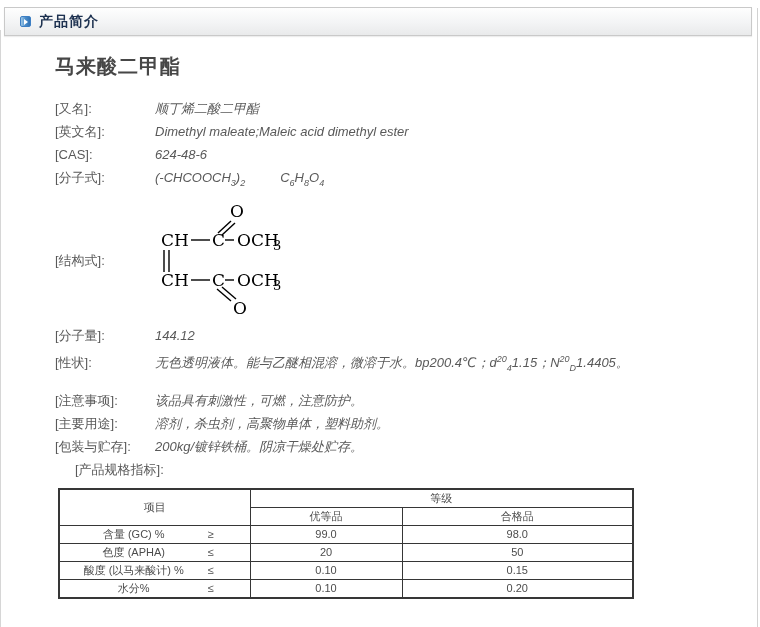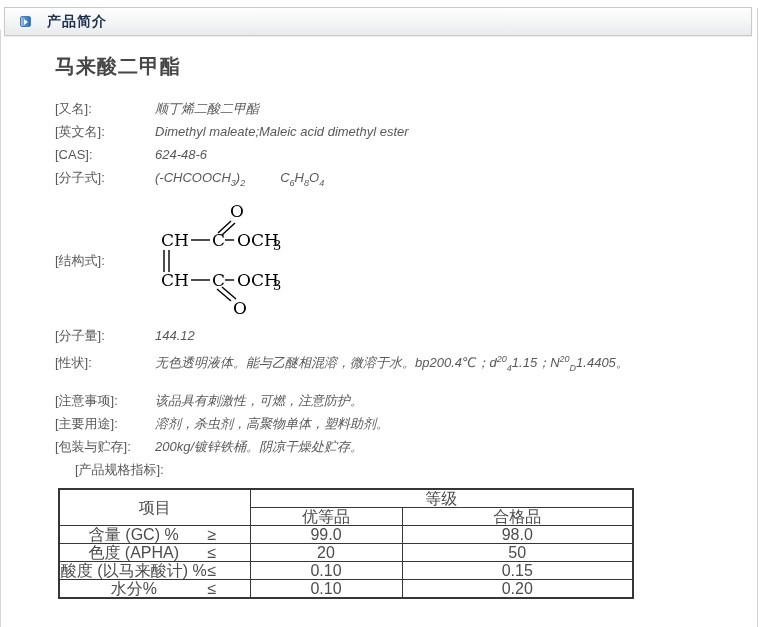--- a/index.html
+++ b/index.html
@@ -12,42 +12,42 @@
 
   .section-header{
     position:absolute;left:4px;top:7px;width:746px;height:27px;
     border:1px solid #c9c9c9;background:linear-gradient(#fefefe,#f3f4f5 55%,#e9eaeb);
     display:flex;align-items:center;box-shadow:0 1px 1px rgba(0,0,0,0.07);
   }
   .bullet{width:11px;height:11px;margin-left:15px;border-radius:2px;position:relative;
     background:linear-gradient(90deg,#9cc7e8,#4a8cc9 50%,#3273b6);border:1px solid #3d7fc4;box-sizing:border-box;}
   .bullet::after{content:"";position:absolute;left:3px;top:2px;
     border-left:4px solid #ffffff;border-top:3px solid transparent;border-bottom:3px solid transparent;}
-  .section-title{margin-left:16px;font-size:14px;font-weight:bold;color:#1d3150;letter-spacing:1px;}
+  .section-title{margin-left:8px;font-size:14px;font-weight:bold;color:#1d3150;letter-spacing:1px;}
 
   .content{position:absolute;left:55px;top:35px;width:660px;}
   .product-title{margin:18px 0 21px 0;font-size:20px;font-weight:bold;color:#474747;letter-spacing:1px;}
 
   .field-row{display:flex;align-items:flex-start;line-height:16px;font-size:13px;margin-bottom:7px;}
   .field-label{width:100px;flex:0 0 100px;color:#595959;}
   .field-value{color:#595959;font-style:italic;}
   sub,sup{font-size:9px;line-height:0;}
   .formula-gap{margin-left:35px;text-align:right;}
 
   .structure-row{margin-top:14px;margin-bottom:6px;display:flex;align-items:center;}
   .structure-svg text{font-family:"DejaVu Serif","Liberation Serif",serif;font-size:17px;fill:#000;}
   .structure-svg text.sub3{font-size:13px;}
   .structure-svg line{stroke:#000;stroke-width:1.4;}
 
   .props-row{margin-top:11px;margin-bottom:22px;}
   .spec-row{margin-bottom:4px;padding-left:20px;}
 
   table.spec{
     border-collapse:collapse;margin-left:3px;margin-top:10px;
-    width:574px;table-layout:fixed;font-size:16px;color:#4c4c4c;
+    width:574px;table-layout:fixed;font-size:11px;color:#4c4c4c;
     border:2px solid #363636;
   }
   table.spec td{border:1px solid #363636;height:17px;text-align:center;padding:0;line-height:17px;}
   .item-cell{display:flex;align-items:center;}
   .item-cell .item-label{flex:1;text-align:center;}
   .item-cell .item-symbol{flex:0 0 42px;text-align:left;}
 </style>
 </head>
 <body>
 

